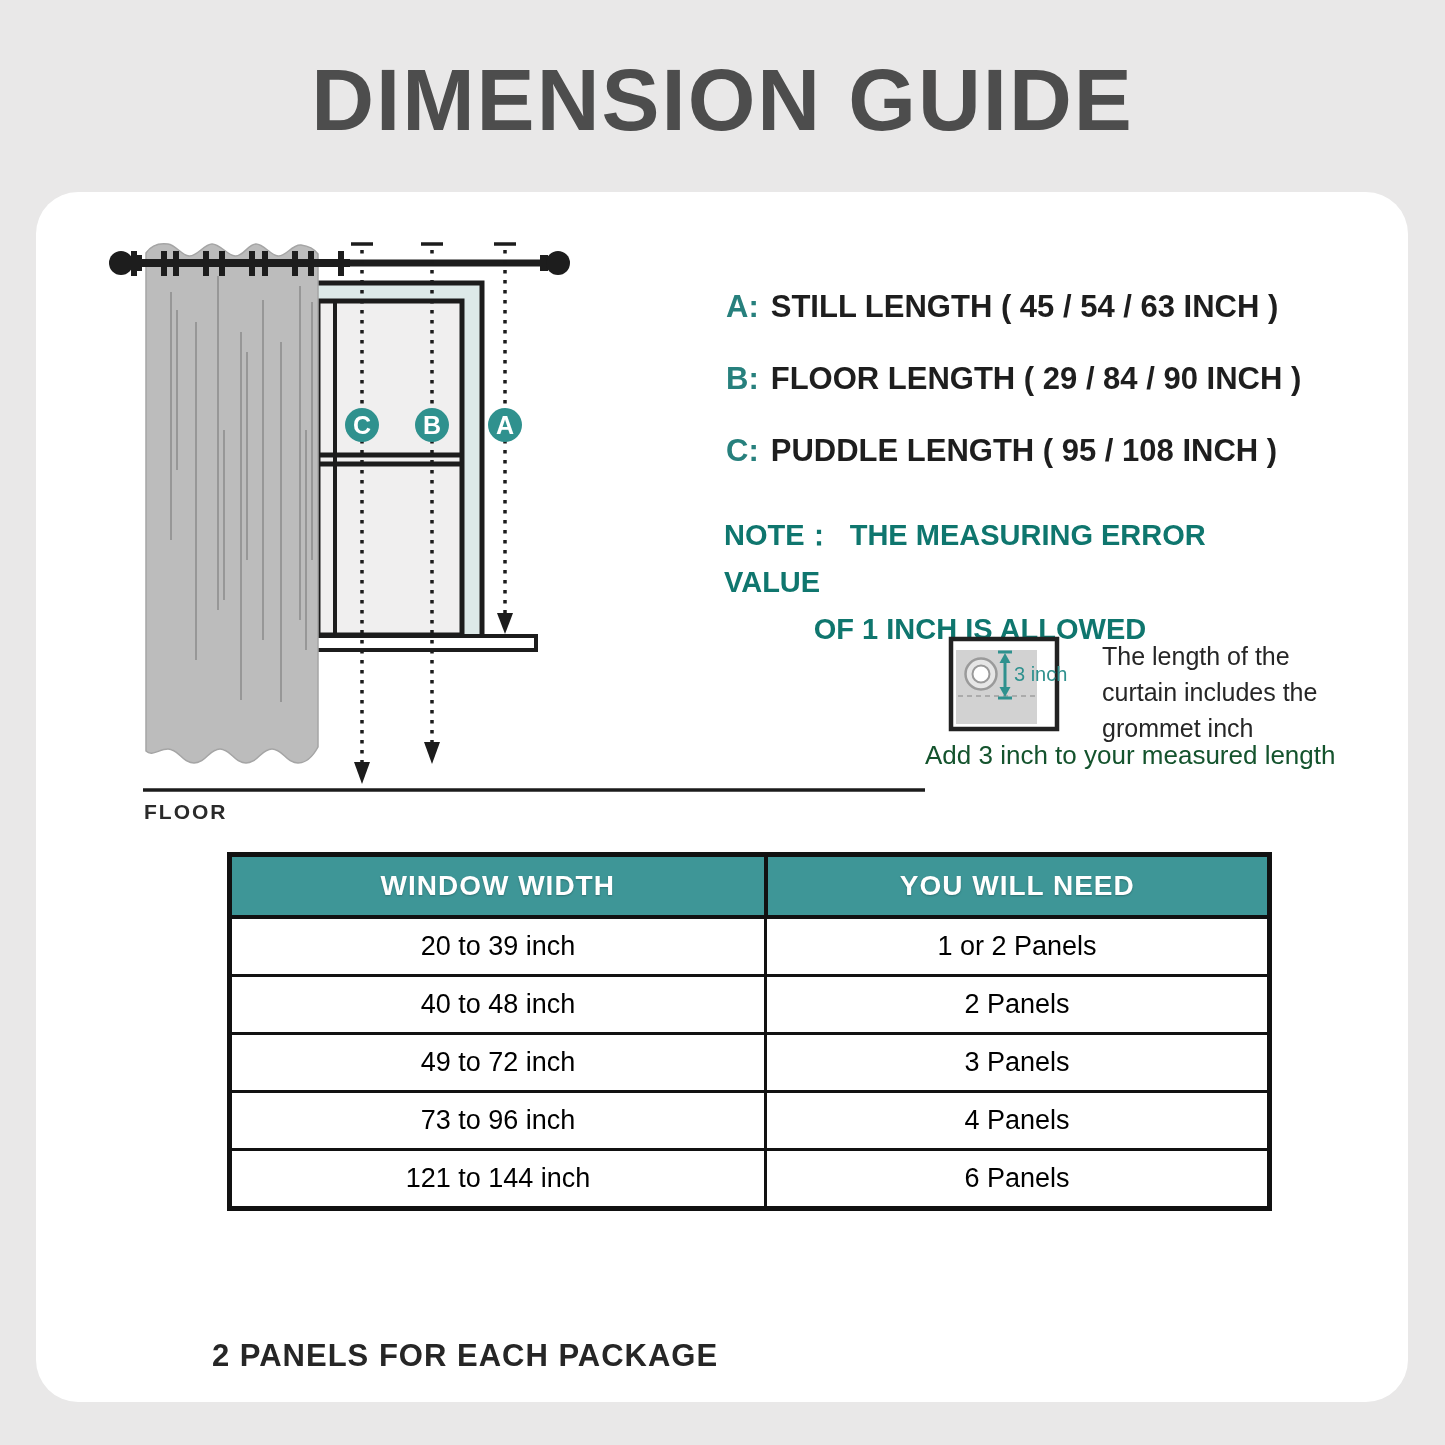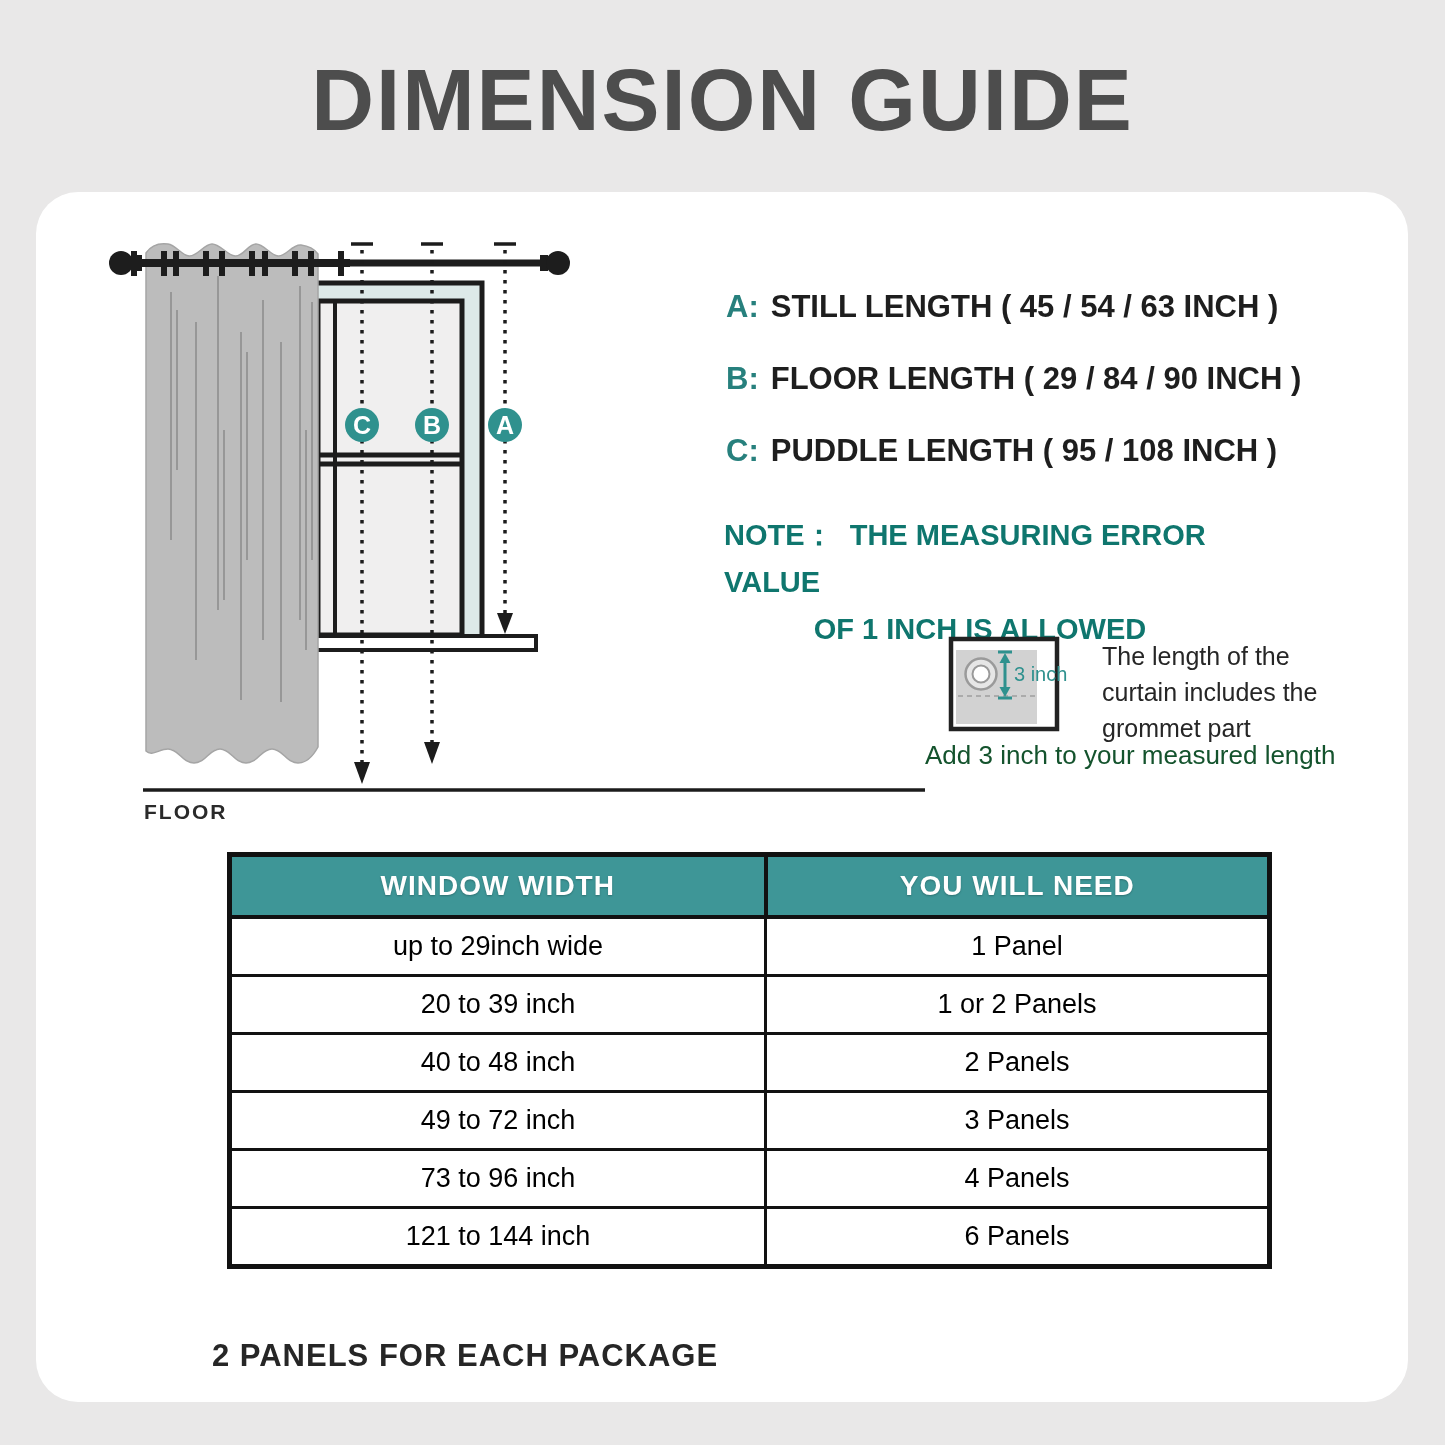--- a/index.html
+++ b/index.html
@@ -178,40 +178,36 @@
     <line x1="50" y1="62" x2="64" y2="62"></line>
     <line x1="57" y1="22" x2="57" y2="56"></line>
   </g>
   <g fill="#2f918e">
     <polygon points="57,17 51.5,27 62.5,27"></polygon>
     <polygon points="57,61 51.5,51 62.5,51"></polygon>
   </g>
   <text x="66" y="45" font-family="Liberation Sans, sans-serif" font-size="20" fill="#2f918e">3 inch</text>
 </svg>
 
-<div class="abs grommet-caption">The length of the curtain includes the grommet part</div>
+<div class="abs grommet-caption">The length of the curtain includes the grommet inch</div>
 <div class="abs grommet-tip">Add 3 inch to your measured length</div>
 
 <table class="abs size-table">
   <colgroup>
       <col class="col-w1">
       <col class="col-w2">
     </colgroup>
   <thead>
     <tr>
       <th>WINDOW WIDTH</th>
       <th>YOU WILL NEED</th>
     </tr>
   </thead>
   <tbody>
     <tr>
-      <td>up to 29inch wide</td>
-      <td>1 Panel</td>
-    </tr>
-    <tr>
       <td>20 to 39 inch</td>
       <td>1 or 2 Panels</td>
     </tr>
     <tr>
       <td>40 to 48 inch</td>
       <td>2 Panels</td>
     </tr>
     <tr>
       <td>49 to 72 inch</td>
       <td>3 Panels</td>

